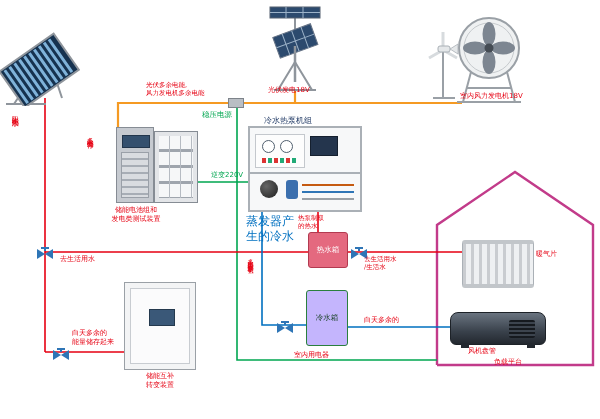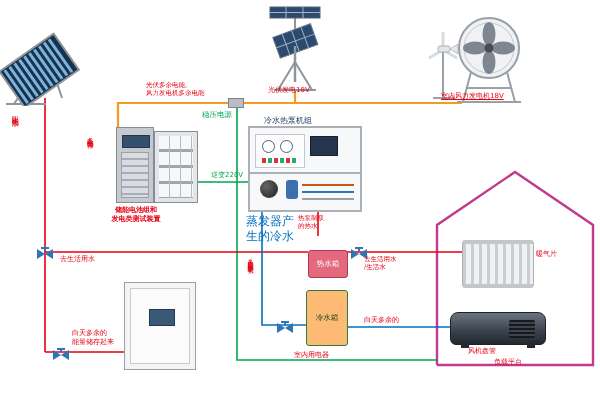--- a/index.html
+++ b/index.html
@@ -6,21 +6,21 @@
   .stage{position:relative;width:600px;height:419px;background:#ffffff;overflow:hidden;
          font-family:"DejaVu Sans","Liberation Sans",sans-serif;}
   svg.layer{position:absolute;left:0;top:0;z-index:1;}
   .comp{position:absolute;box-sizing:border-box;z-index:2;}
   .lbl{position:absolute;z-index:5;font-size:7px;color:#e60012;line-height:1.25;
        white-space:pre-line;letter-spacing:0;}
   .lbl.green{color:#00a650}
   .lbl.blue{color:#0070c0}
   .lbl.dark{color:#1f3864}
   .lbl.v{writing-mode:vertical-rl;text-orientation:upright;letter-spacing:1px;}
-  .lbl.c{text-align:center;font-weight:bold;}
+  .lbl.c{text-align:center;}
 
   
   .cabL{background:#c6cad0;border:1px solid #868c94;}
   .cabL .screen{position:absolute;left:5px;top:7px;width:26px;height:11px;background:#34506e;border:1px solid #22364c;}
   .cabL .slots{position:absolute;left:4px;top:24px;right:4px;bottom:4px;border:1px solid #9aa0a8;
                background:repeating-linear-gradient(180deg,#d9dce0 0 5px,#a7adb5 5px 7px);}
   .cabR{background:#e3e5e8;border:1px solid #868c94;}
   .cabR .shelves{position:absolute;inset:4px;
      background:repeating-linear-gradient(90deg,rgba(0,0,0,0) 0 10px,#b6bbc2 10px 11px),
                 repeating-linear-gradient(180deg,#f6f7f8 0 13px,#9fa5ad 13px 16px);}
@@ -40,21 +40,21 @@
   .bench .compressor{position:absolute;left:10px;top:52px;width:18px;height:18px;border-radius:50%;
      background:radial-gradient(circle at 35% 35%,#666,#1e1e1e);}
   .bench .vessel{position:absolute;left:36px;top:52px;width:12px;height:19px;background:#3b6fae;border-radius:3px;}
   .bench .pipe1{position:absolute;left:52px;top:56px;width:52px;height:2px;background:#c55a11;}
   .bench .pipe2{position:absolute;left:52px;top:63px;width:52px;height:2px;background:#2e75b6;}
   .bench .pipe3{position:absolute;left:52px;top:70px;width:52px;height:2px;background:#9aa0a6;}
 
   
   .tank{display:flex;align-items:center;justify-content:center;border-radius:3px;font-size:7.5px;}
   .tank.hot{background:#e4697f;border:1px solid #b23a50;color:#ffffff;}
-  .tank.cold{background:#fdba74;border:1px solid #2a7f3e;color:#113c1c;}
+  .tank.cold{background:#c4b5fd;border:1px solid #2a7f3e;color:#113c1c;}
 
   
   .radiator{background:repeating-linear-gradient(90deg,#c9ccd0 0 3px,#eef0f2 3px 8px);
      border:1px solid #aab0b6;border-top:4px solid #c2c6ca;border-bottom:4px solid #c2c6ca;border-radius:3px;}
   .fancoil{background:linear-gradient(180deg,#6a7480 0%,#39414b 60%,#23282f 100%);
      border-radius:8px 8px 6px 6px;border:1px solid #1d2228;}
   .fancoil .grille{position:absolute;right:10px;top:7px;width:26px;height:18px;border-radius:2px;
      background:repeating-linear-gradient(180deg,#161a1f 0 2px,#3c444e 2px 4px);}
   .fancoil .foot{position:absolute;bottom:-4px;width:8px;height:5px;background:#23282f;}
 
@@ -135,21 +135,21 @@
     </div>
     <div class="monitor"></div>
     <div class="shelf"></div>
     <div class="compressor"></div>
     <div class="vessel"></div>
     <div class="pipe1"></div>
     <div class="pipe2"></div>
     <div class="pipe3"></div>
   </div>
 
-  <div class="comp tank hot" style="left:308px;top:250px;width:40px;height:28px;font-family:Liberation Serif, serif;">
+  <div class="comp tank hot" style="left:308px;top:232px;width:40px;height:36px;font-family:Liberation Serif, serif;">
     <span>热水箱</span>
   </div>
   <div class="comp tank cold" style="left:306px;top:290px;width:42px;height:56px;">
     <span>冷水箱</span>
   </div>
 
   <div class="comp invCab" style="left:124px;top:282px;width:72px;height:88px;">
     <div class="panel"></div>
     <div class="screen"></div>
   </div>
@@ -191,36 +191,38 @@
         <rect x="5" y="0" width="8" height="2" fill="#2e75b6"></rect>
         <path d="M1 2 L9 7 L1 12 Z" fill="#2e75b6"></path>
         <path d="M17 2 L9 7 L17 12 Z" fill="#2e75b6"></path>
       </svg>
   </div>
 
   <div class="lbl v" style="left:10px;top:110px;">太阳能热水</div>
   <div class="lbl" style="left:146px;top:81px;font-size:6.5px;">光伏多余电能,
 风力发电机多余电能</div>
   <div class="lbl" style="left:268px;top:86px;">光伏发电18V</div>
-  <div class="lbl" style="left:441px;top:92px;text-decoration:underline;">室内风力发电机18V</div>
+  <div class="lbl" style="left:460px;top:92px;">室内风力发电机18V</div>
   <div class="lbl green" style="left:202px;top:110px;font-size:7.5px;">稳压电源</div>
   <div class="lbl dark" style="left:264px;top:116px;font-size:8px;">冷水热泵机组</div>
   <div class="lbl green" style="left:199px;top:171px;padding-left:12px;">逆变220V</div>
   <div class="lbl v" style="left:86px;top:132px;font-size:6.5px;">多余电能储存</div>
   <div class="lbl c" style="left:102px;top:206px;width:68px;">储能电池组和
 发电类测试装置</div>
   <div class="lbl blue" style="left:246px;top:214px;font-size:12px;">蒸发器产
 生的冷水</div>
   <div class="lbl" style="left:298px;top:214px;font-size:6.5px;">热泵制取
 的热水</div>
   <div class="lbl" style="left:60px;top:255px;">去生活用水</div>
   <div class="lbl v" style="left:247px;top:254px;font-size:6px;">多余电能去电解水制氢</div>
   <div class="lbl" style="left:364px;top:255px;font-size:6.5px;">去生活用水
 /生活水</div>
   <div class="lbl" style="left:364px;top:316px;">白天多余的</div>
   <div class="lbl" style="left:294px;top:351px;">室内用电器</div>
   <div class="lbl" style="left:72px;top:329px;">白天多余的
 能量储存起来</div>
+  <div class="lbl c" style="left:128px;top:372px;width:64px;">储能互补
+转变装置</div>
   <div class="lbl" style="left:536px;top:250px;">暖气片</div>
   <div class="lbl" style="left:468px;top:347px;">风机盘管</div>
   <div class="lbl" style="left:494px;top:358px;">负载平台</div>
 
 </div>
 
 </body></html>

